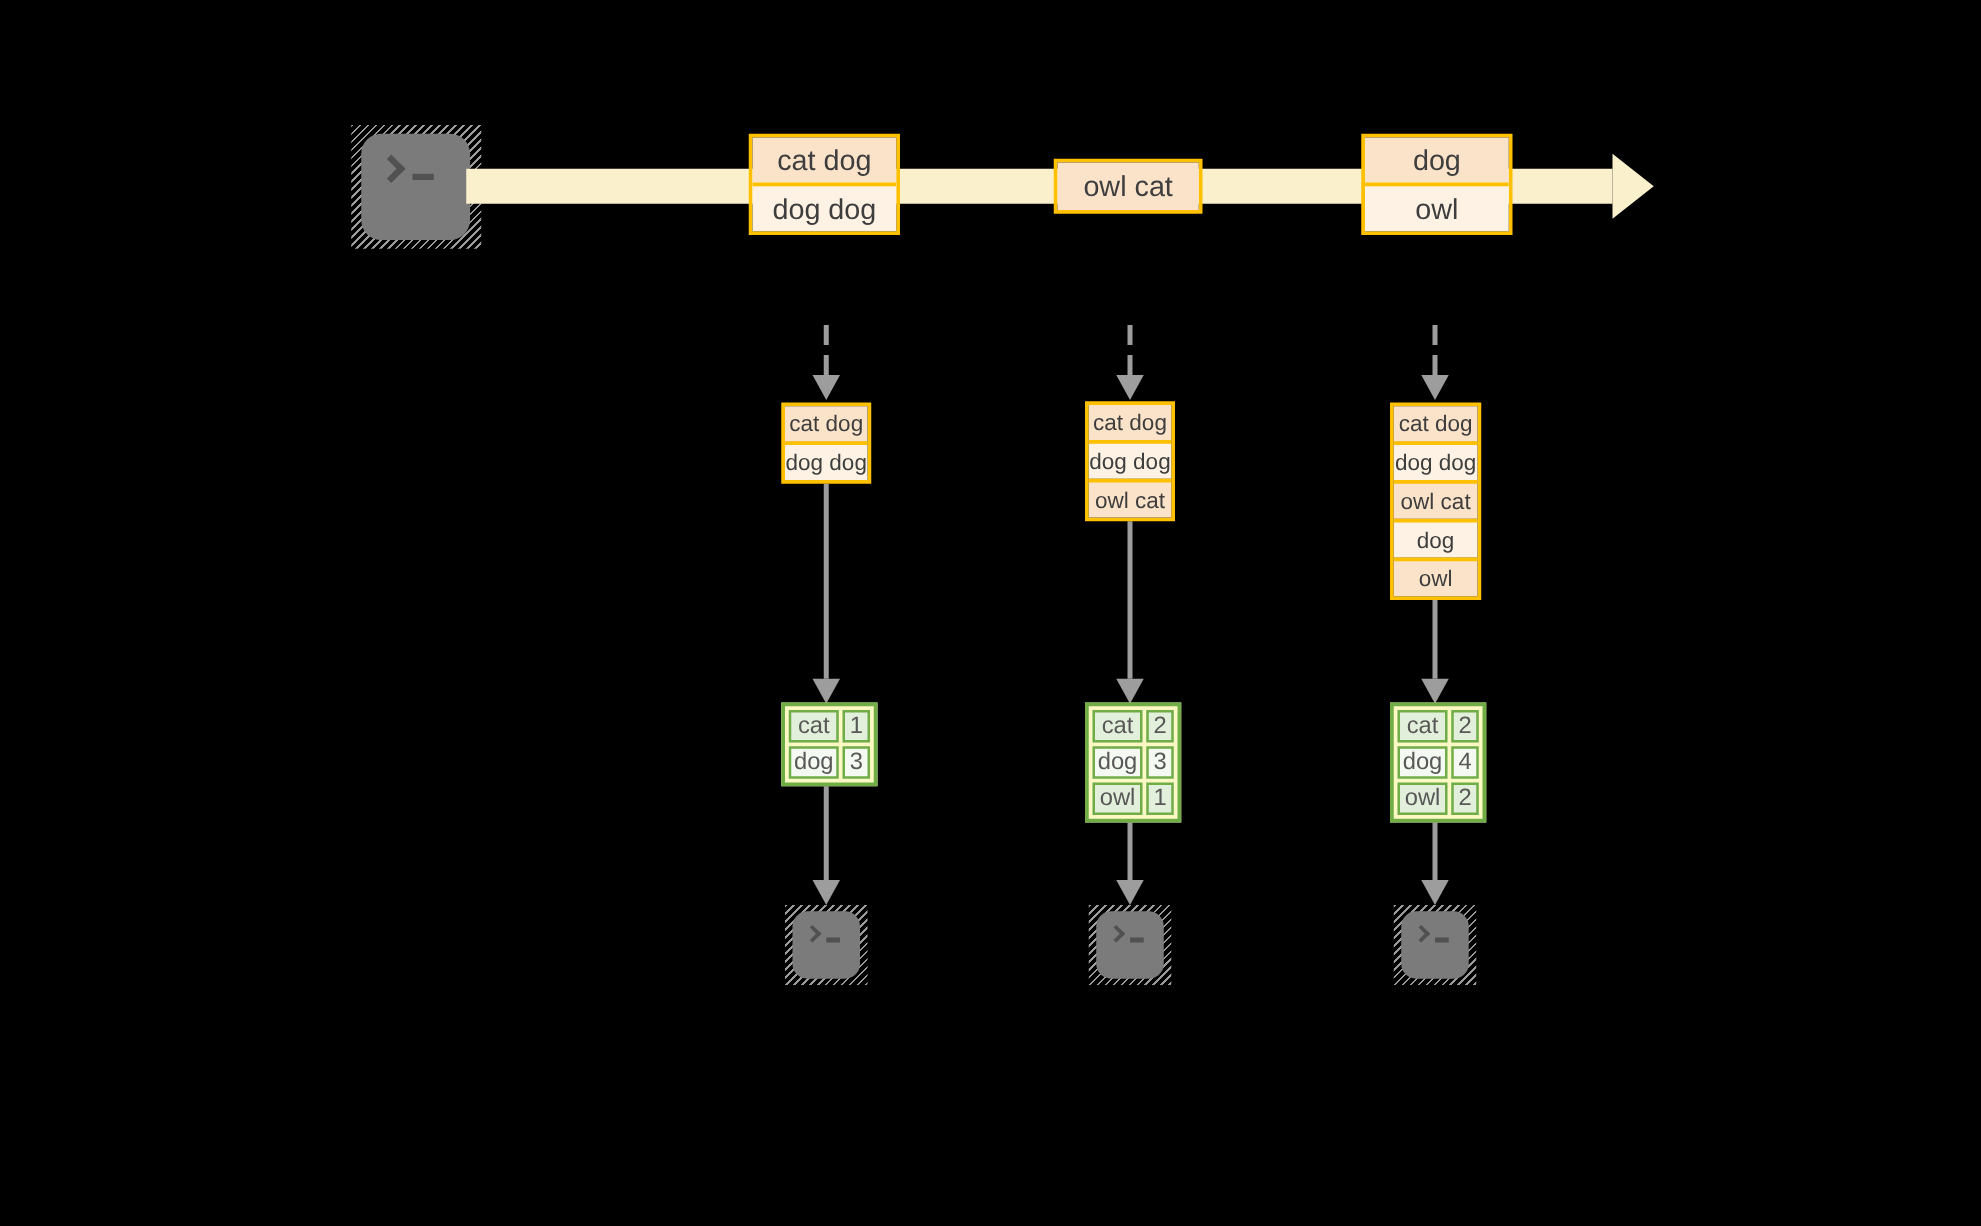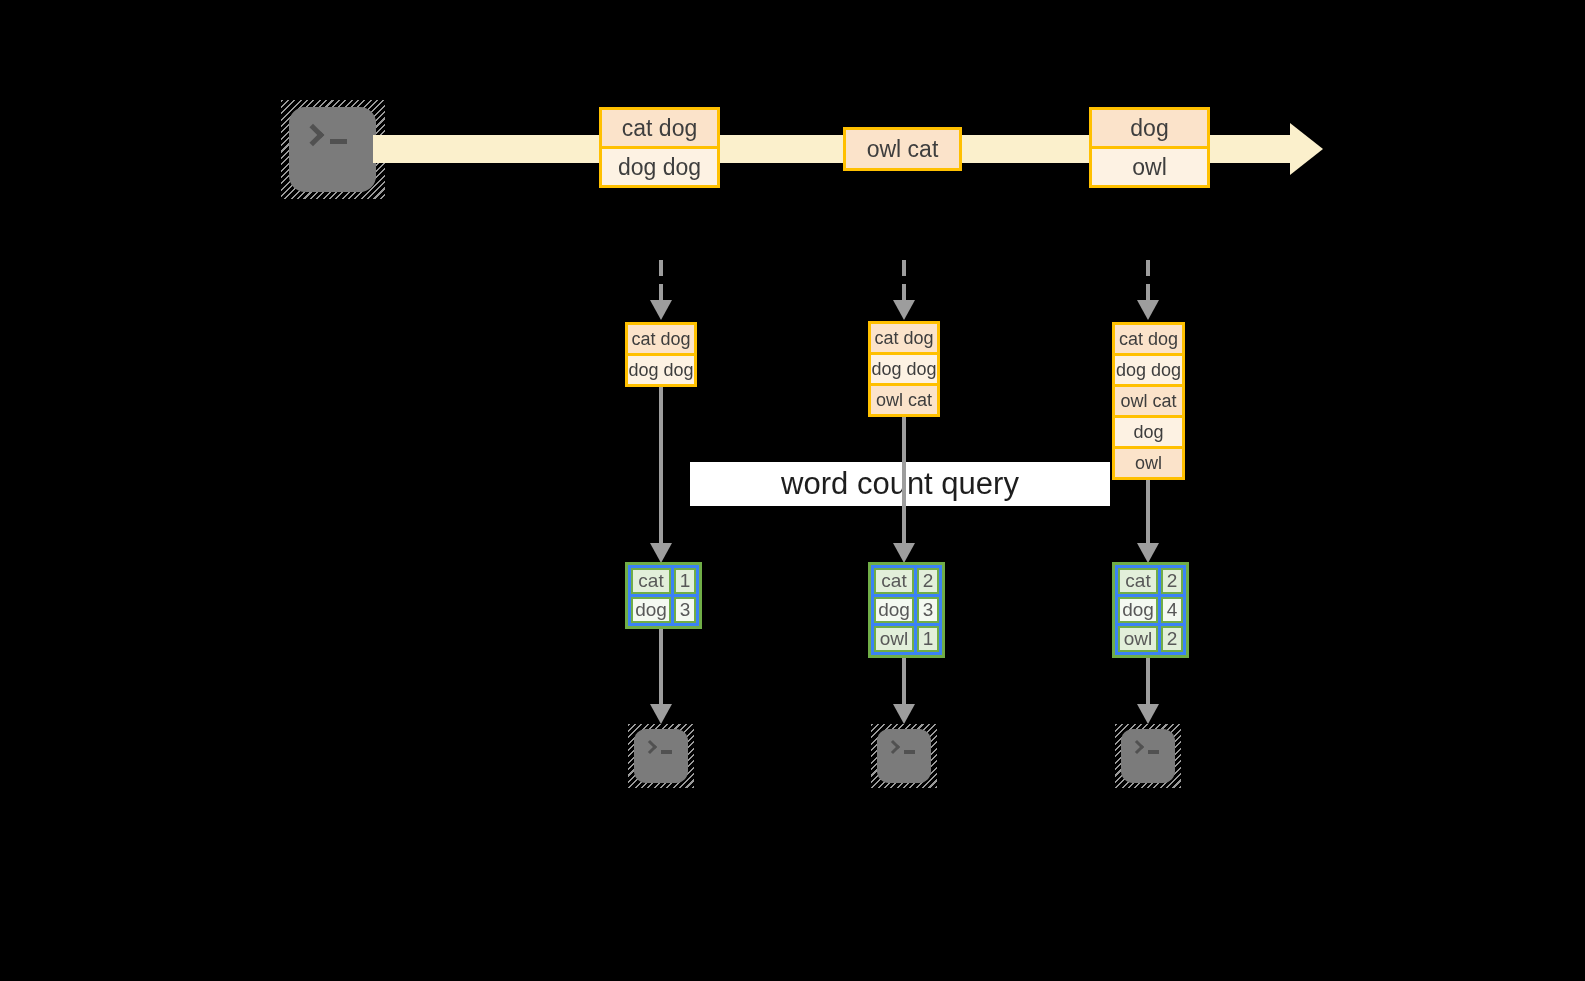--- a/index.html
+++ b/index.html
@@ -59,21 +59,21 @@
   .l2b{left:902px;top:658px;height:46px;}  .h2b{left:893px;top:704px;}
   .l3b{left:1146px;top:658px;height:46px;} .h3b{left:1137px;top:704px;}
   .d1{left:659px;} .d2{left:902px;} .d3{left:1146px;}
   .dh1{left:650px;} .dh2{left:893px;} .dh3{left:1137px;}
   .dr1{top:260px;} .dr2{top:284px;} .drh{top:300px;}
 
   
   .qlabel{left:690px;top:462px;width:420px;height:44px;background:#FFFFFF;color:#1E1E1E;font-size:31px;text-align:center;line-height:44px;z-index:2;}
 
   
-  .wc{position:absolute;border:3px solid #70AD47;background:#3b82f6;border-collapse:separate;border-spacing:3px;z-index:4;}
+  .wc{position:absolute;border:3px solid #70AD47;background:#fef9c3;border-collapse:separate;border-spacing:3px;z-index:4;}
   .wc td{border:2px solid #70AD47;height:22px;text-align:center;font-size:19px;color:#585858;padding:0;}
   .wc td.word{width:36px;}
   .wc td.num{width:18px;}
   .wc tr.g-dark td{background:#E2EFDA;}
   .wc tr.g-light td{background:#F4F9F1;}
   .wc-1{left:625px;top:562px;} .wc-2{left:868px;top:562px;} .wc-3{left:1112px;top:562px;}
 </style>
 </head>
 <body>
 
@@ -123,21 +123,20 @@
     <div class="srow tone-dark">owl cat</div>
   </div>
   <div class="abs stack stack-3">
     <div class="srow tone-dark">cat dog</div>
     <div class="srow tone-light">dog dog</div>
     <div class="srow tone-dark">owl cat</div>
     <div class="srow tone-light">dog</div>
     <div class="srow tone-dark">owl</div>
   </div>
 
-  <div class="abs qlabel">word count query</div>
 
   <div class="abs vline l1a"></div>
   <div class="abs vhead h1a"></div>
   <div class="abs vline l2a"></div>
   <div class="abs vhead h2a"></div>
   <div class="abs vline l3a"></div>
   <div class="abs vhead h3a"></div>
 
   <table class="wc wc-1">
     <tbody>

